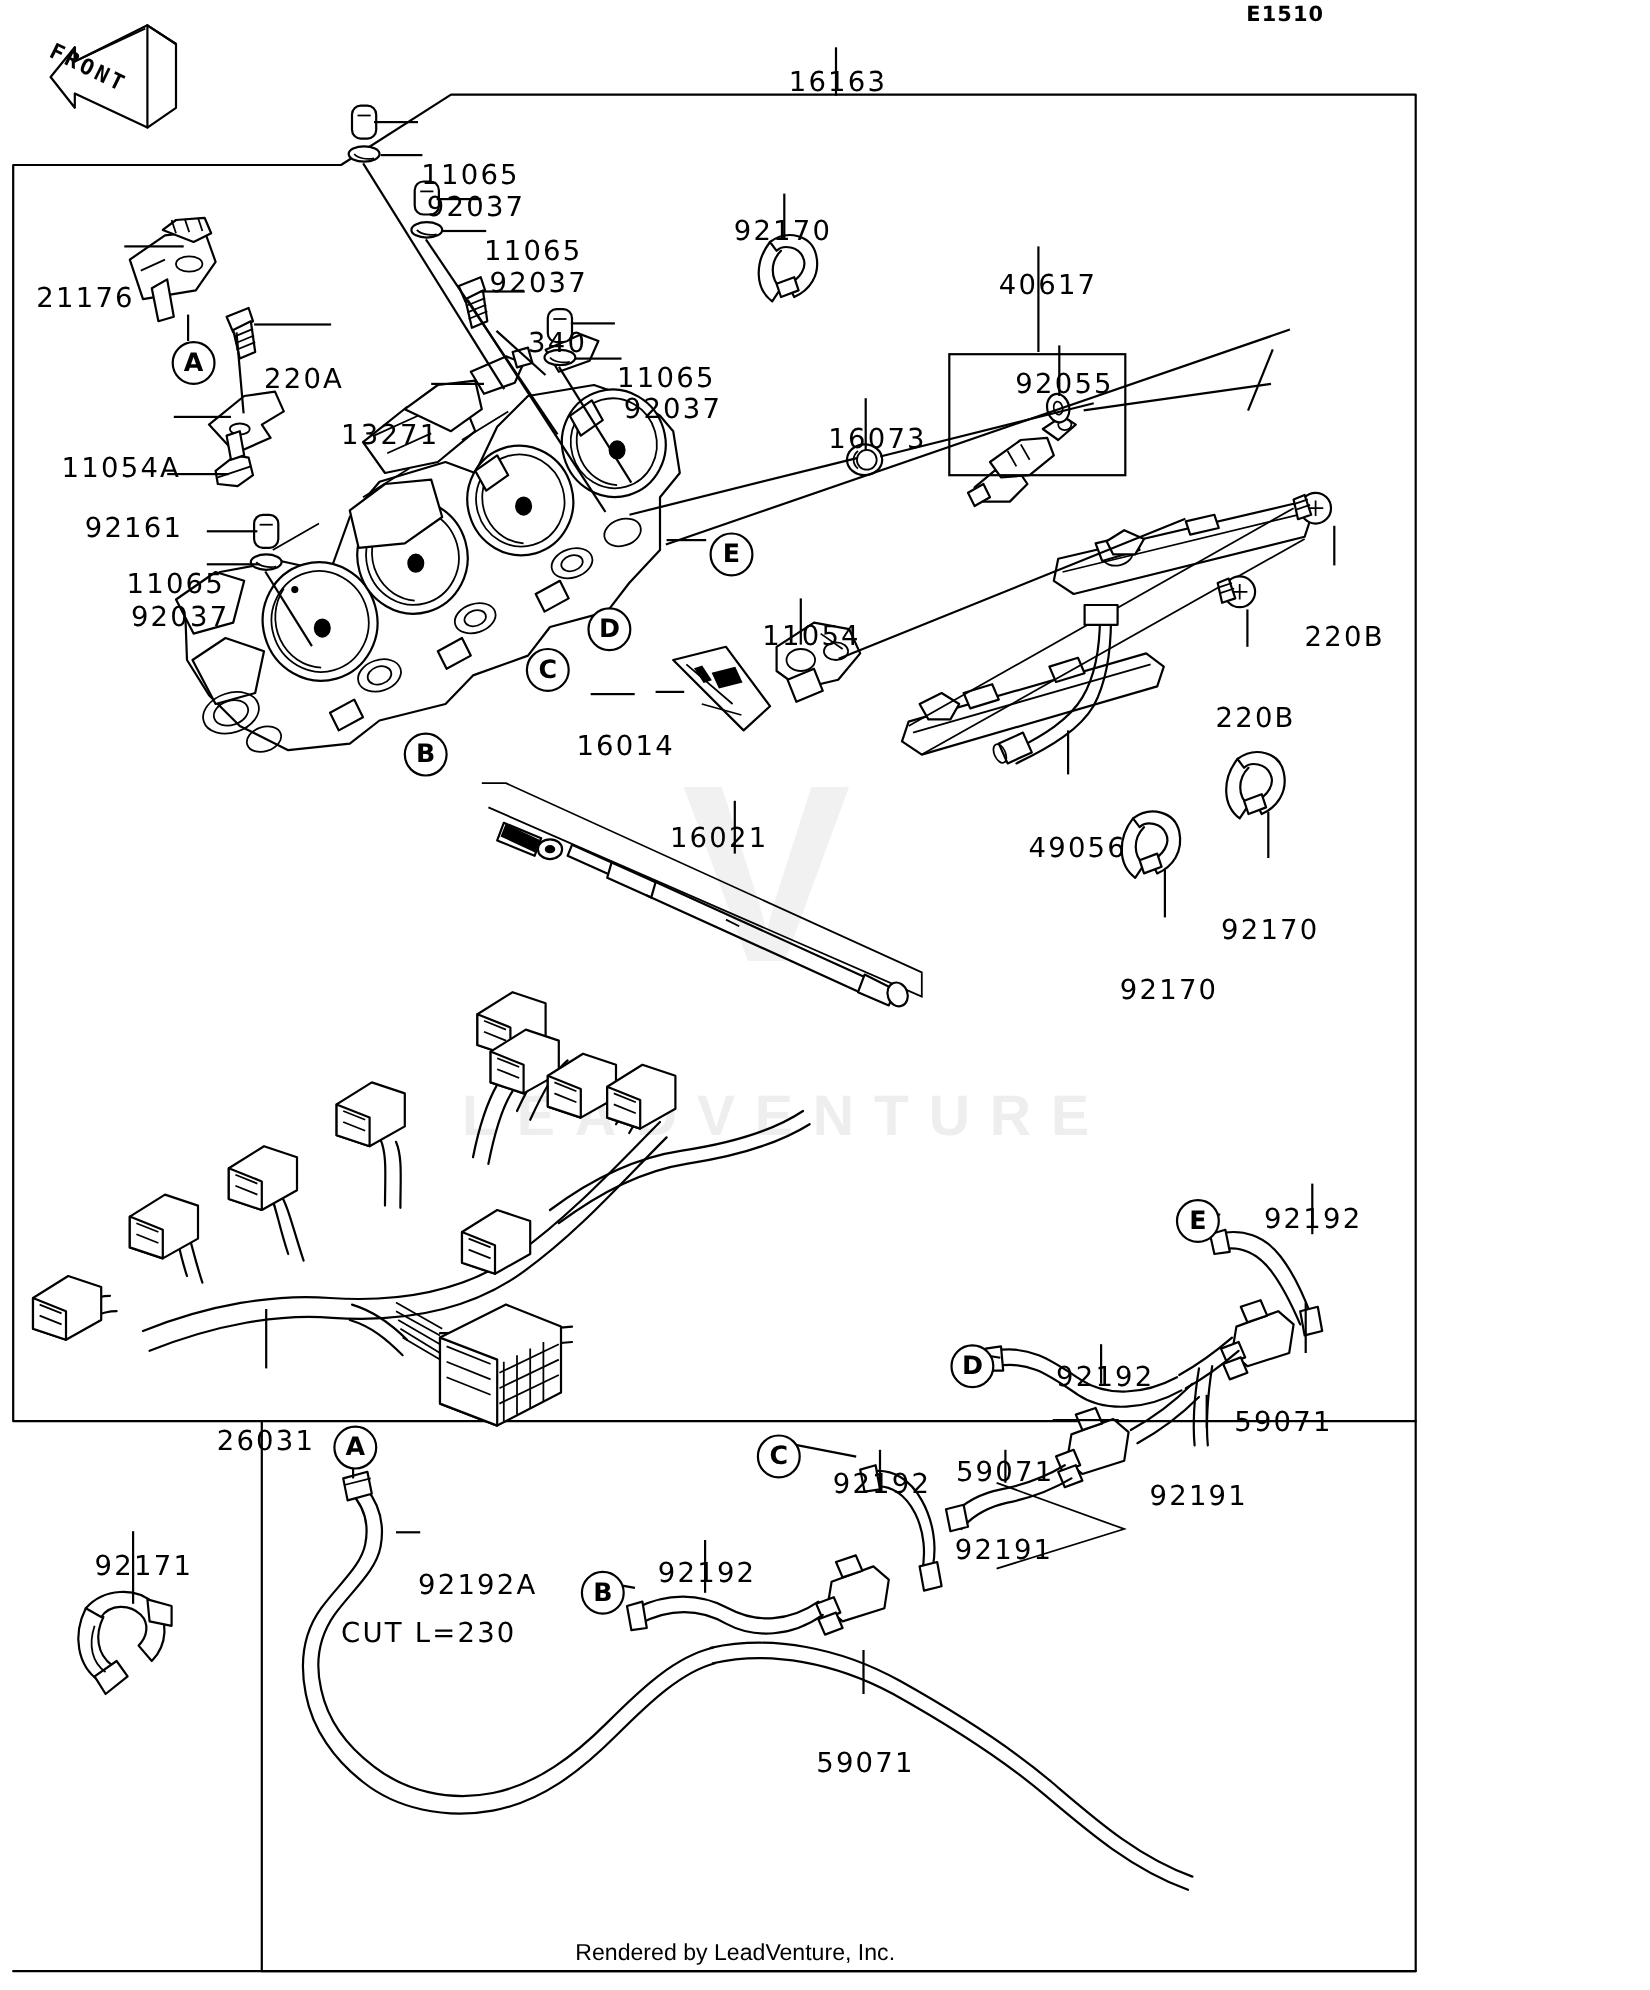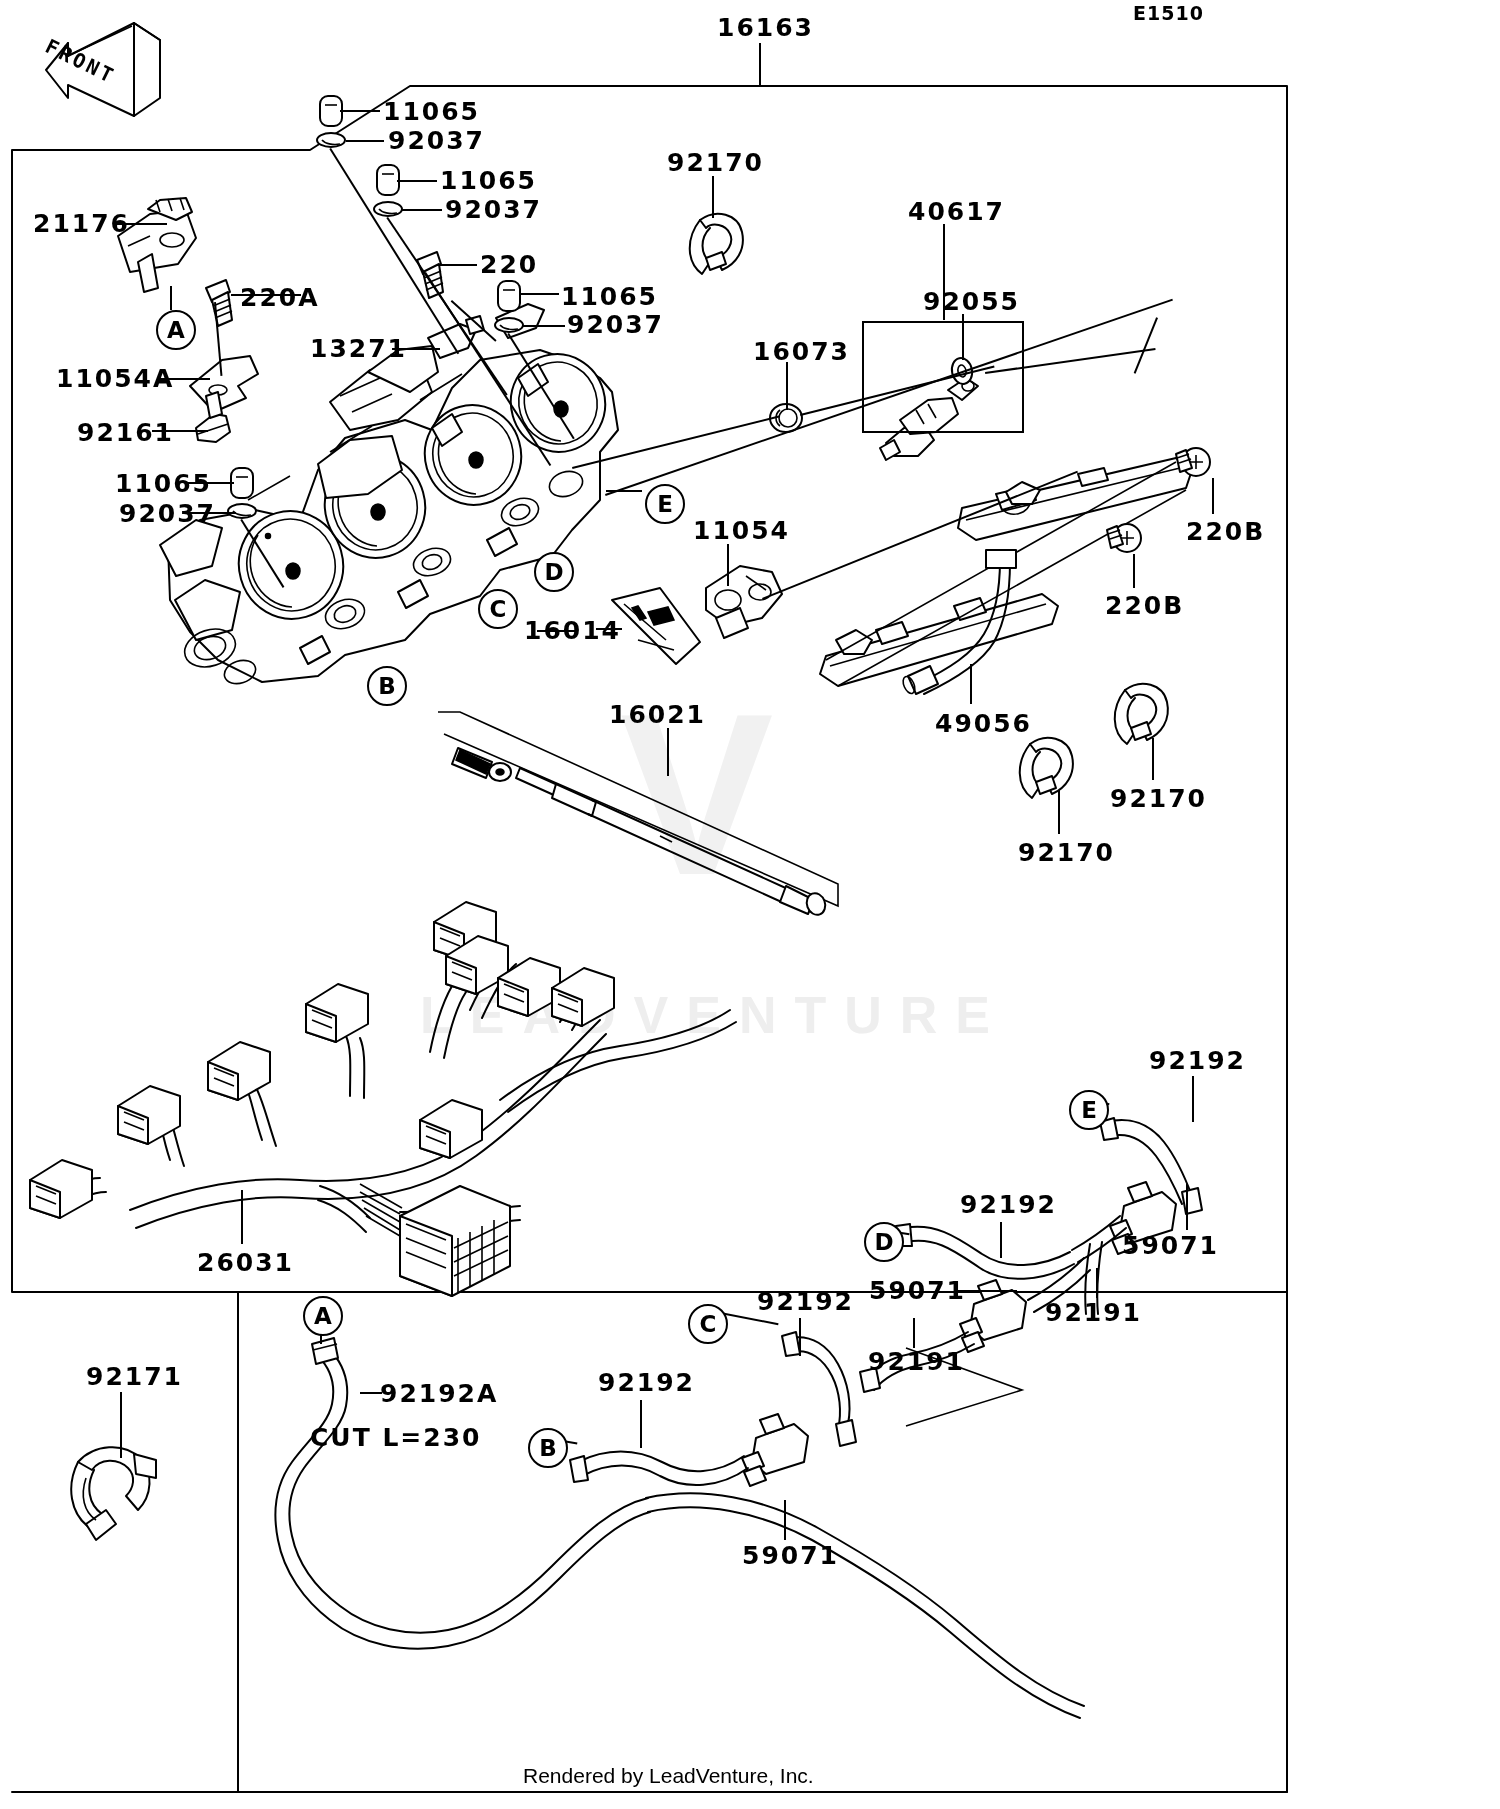--- a/index.html
+++ b/index.html
@@ -1,21 +1,21 @@
 <!DOCTYPE html>
 <html><head>
 <meta charset="utf-8">
 <style>
   html,body{margin:0;padding:0;background:#fff;}
   body{font-family:"Liberation Sans", sans-serif;}
   #page{position:relative;width:1500px;height:1809px;background:#fff;overflow:hidden;}
 
   
-  .lbl{position:absolute;font-family:"DejaVu Sans", sans-serif;font-weight:bold;
-       font-size:25px;letter-spacing:2px;color:#000;white-space:nowrap;line-height:1;}
+  .lbl{position:absolute;font-family:"DejaVu Sans", sans-serif;font-weight:normal;
+       font-size:25px;letter-spacing:2px;color:#000;white-space:nowrap;line-height:1;margin-top:47px;}
   .code{position:absolute;font-family:"DejaVu Sans", sans-serif;font-weight:bold;
         font-size:19px;letter-spacing:1px;color:#000;}
   .foot{position:absolute;font-family:"Liberation Sans", sans-serif;font-size:21px;
         color:#000;white-space:nowrap;}
 
   
   .ref{position:absolute;width:36px;height:36px;border:2.5px solid #000;border-radius:50%;
        display:flex;align-items:center;justify-content:center;
        font-family:"DejaVu Sans",sans-serif;font-weight:bold;font-size:23px;background:#fff;}
 
@@ -541,21 +541,21 @@
   <div class="ln" style="left:1158px;top:318px;width:60px;transform:rotate(112deg);"></div>
 
   <div class="lbl" style="left:717px;top:15px;">16163</div>
   <div class="lbl" style="left:383px;top:99px;">11065</div>
   <div class="lbl" style="left:388px;top:128px;">92037</div>
   <div class="lbl" style="left:440px;top:168px;">11065</div>
   <div class="lbl" style="left:445px;top:197px;">92037</div>
   <div class="lbl" style="left:667px;top:150px;">92170</div>
   <div class="lbl" style="left:908px;top:199px;">40617</div>
   <div class="lbl" style="left:33px;top:211px;">21176</div>
-  <div class="lbl" style="left:480px;top:252px;">220</div>
+  <div class="lbl" style="left:480px;top:252px;">340</div>
   <div class="lbl" style="left:240px;top:285px;">220A</div>
   <div class="lbl" style="left:923px;top:289px;">92055</div>
   <div class="lbl" style="left:561px;top:284px;">11065</div>
   <div class="lbl" style="left:567px;top:312px;">92037</div>
   <div class="lbl" style="left:310px;top:336px;">13271</div>
   <div class="lbl" style="left:753px;top:339px;">16073</div>
   <div class="lbl" style="left:56px;top:366px;">11054A</div>
   <div class="lbl" style="left:77px;top:420px;">92161</div>
   <div class="lbl" style="left:115px;top:471px;">11065</div>
   <div class="lbl" style="left:1186px;top:519px;">220B</div>

